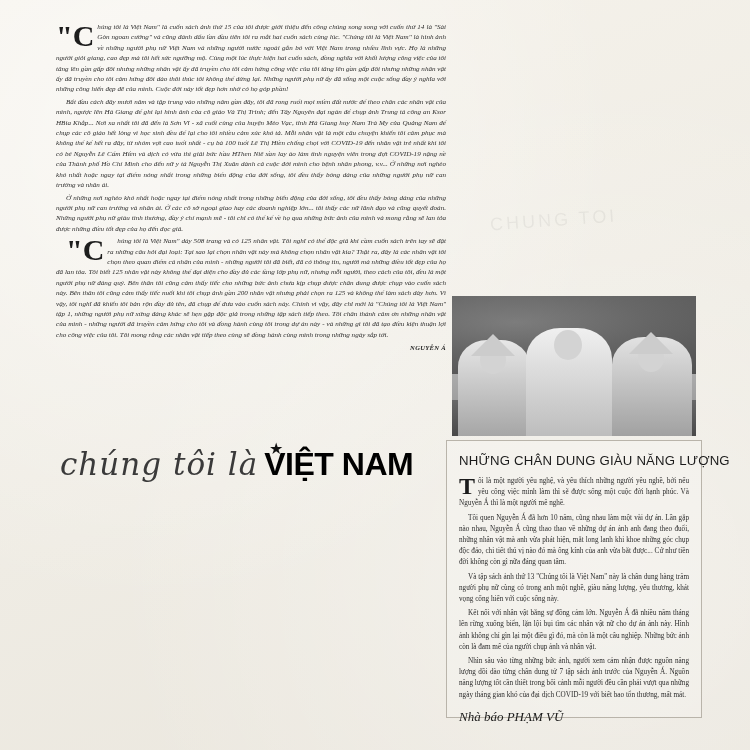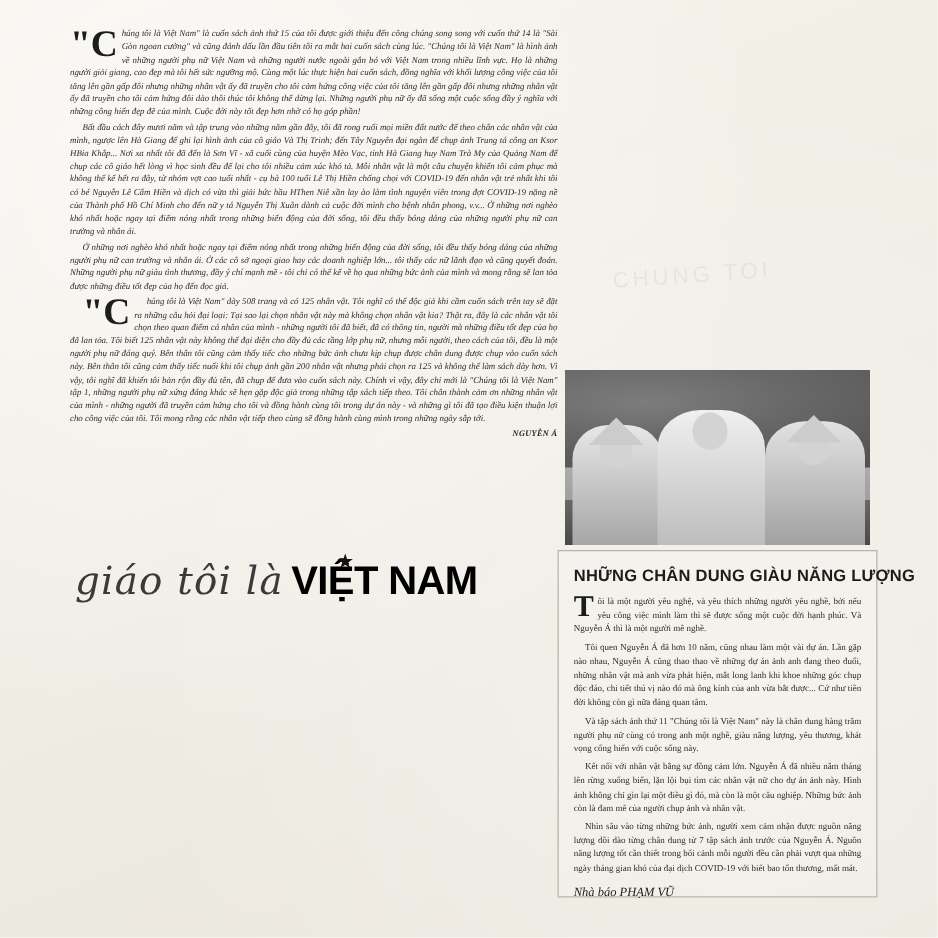--- a/index.html
+++ b/index.html
@@ -166,21 +166,21 @@
     top: 440px;
     width: 256px;
     height: 278px;
     border: 1px solid #b9b4aa;
     background: rgba(255,255,255,0.18);
     box-sizing: border-box;
     padding: 12px 12px 10px 12px;
   }
   .side-title {
     font-family: "Liberation Sans", sans-serif;
-    font-weight: bold;
+    font-weight: normal;
     font-size: 13.2px;
     color: #1b1b1b;
     letter-spacing: 0.2px;
     margin: 0 0 8px 0;
     white-space: nowrap;
   }
   .side-body {
     font-size: 7.2px;
     line-height: 11.2px;
     color: #2c2c2c;
@@ -194,21 +194,21 @@
   .side-dropcap {
     float: left;
     font-size: 24px;
     line-height: 19px;
     padding: 1px 3px 0 0;
     font-weight: bold;
     color: #1b1b1b;
   }
   .side-byline {
     margin-top: 8px;
-    font-size: 10px;
+    font-size: 13px;
     font-style: italic;
     color: #1b1b1b;
   }
 
   
   .watermark {
     position: absolute;
     left: 490px;
     top: 210px;
     font-size: 18px;
@@ -242,29 +242,29 @@
       <div class="figure fig2"></div>
       <div class="figure fig3"></div>
       <div class="head h1"></div>
       <div class="head h2"></div>
       <div class="head h3"></div>
       <div class="hat hat1"></div>
       <div class="hat hat3"></div>
     </div>
 
     <div class="big-title">
-      <span class="script">giáo tôi là</span><span class="viet">VIỆT NAM</span>
+      <span class="script">chúng tôi là</span><span class="viet">VIỆT NAM</span>
     <span class="star" style="left: 222px; top: 2px;">★</span></div>
 
     <div class="side-box">
       <div class="side-title">NHỮNG CHÂN DUNG GIÀU NĂNG LƯỢNG</div>
       <div class="side-body">
         <p class="first"><span class="side-dropcap">T</span><span>ôi là một người yêu nghệ, và yêu thích những người yêu nghề, bởi nếu yêu công việc mình làm thì sẽ được sống một cuộc đời hạnh phúc. Và Nguyễn Á thì là một người mê nghề.</span></p>
         <p>Tôi quen Nguyễn Á đã hơn 10 năm, cũng nhau làm một vài dự án. Lần gặp nào nhau, Nguyễn Á cũng thao thao về những dự án ảnh anh đang theo đuổi, những nhân vật mà anh vừa phát hiện, mắt long lanh khi khoe những góc chụp độc đáo, chi tiết thú vị nào đó mà ông kính của anh vừa bắt được... Cứ như tiền đời không còn gì nữa đáng quan tâm.</p>
-        <p>Và tập sách ảnh thứ 11 "Chúng tôi là Việt Nam" này là chân dung hàng trăm người phụ nữ cùng có trong anh một nghề, giàu năng lượng, yêu thương, khát vọng cống hiến với cuộc sống này.</p>
+        <p>Và tập sách ảnh thứ 13 "Chúng tôi là Việt Nam" này là chân dung hàng trăm người phụ nữ cùng có trong anh một nghề, giàu năng lượng, yêu thương, khát vọng cống hiến với cuộc sống này.</p>
         <p>Kết nối với nhân vật bằng sự đồng cảm lớn. Nguyễn Á đã nhiều năm tháng lên rừng xuống biển, lặn lội bụi tìm các nhân vật nữ cho dự án ảnh này. Hình ảnh không chỉ gìn lại một điều gì đó, mà còn là một câu nghiệp. Những bức ảnh còn là đam mê của người chụp ảnh và nhân vật.</p>
         <p>Nhìn sâu vào từng những bức ảnh, người xem cảm nhận được nguồn năng lượng dồi dào từng chân dung tử 7 tập sách ảnh trước của Nguyễn Á. Nguồn năng lượng tốt cần thiết trong bối cảnh mỗi người đều cần phải vượt qua những ngày tháng gian khó của đại dịch COVID-19 với biết bao tổn thương, mất mát.</p>
       </div>
       <div class="side-byline">Nhà báo PHẠM VŨ</div>
     </div>
 
   </div>
 </div>
 
 </body></html>

